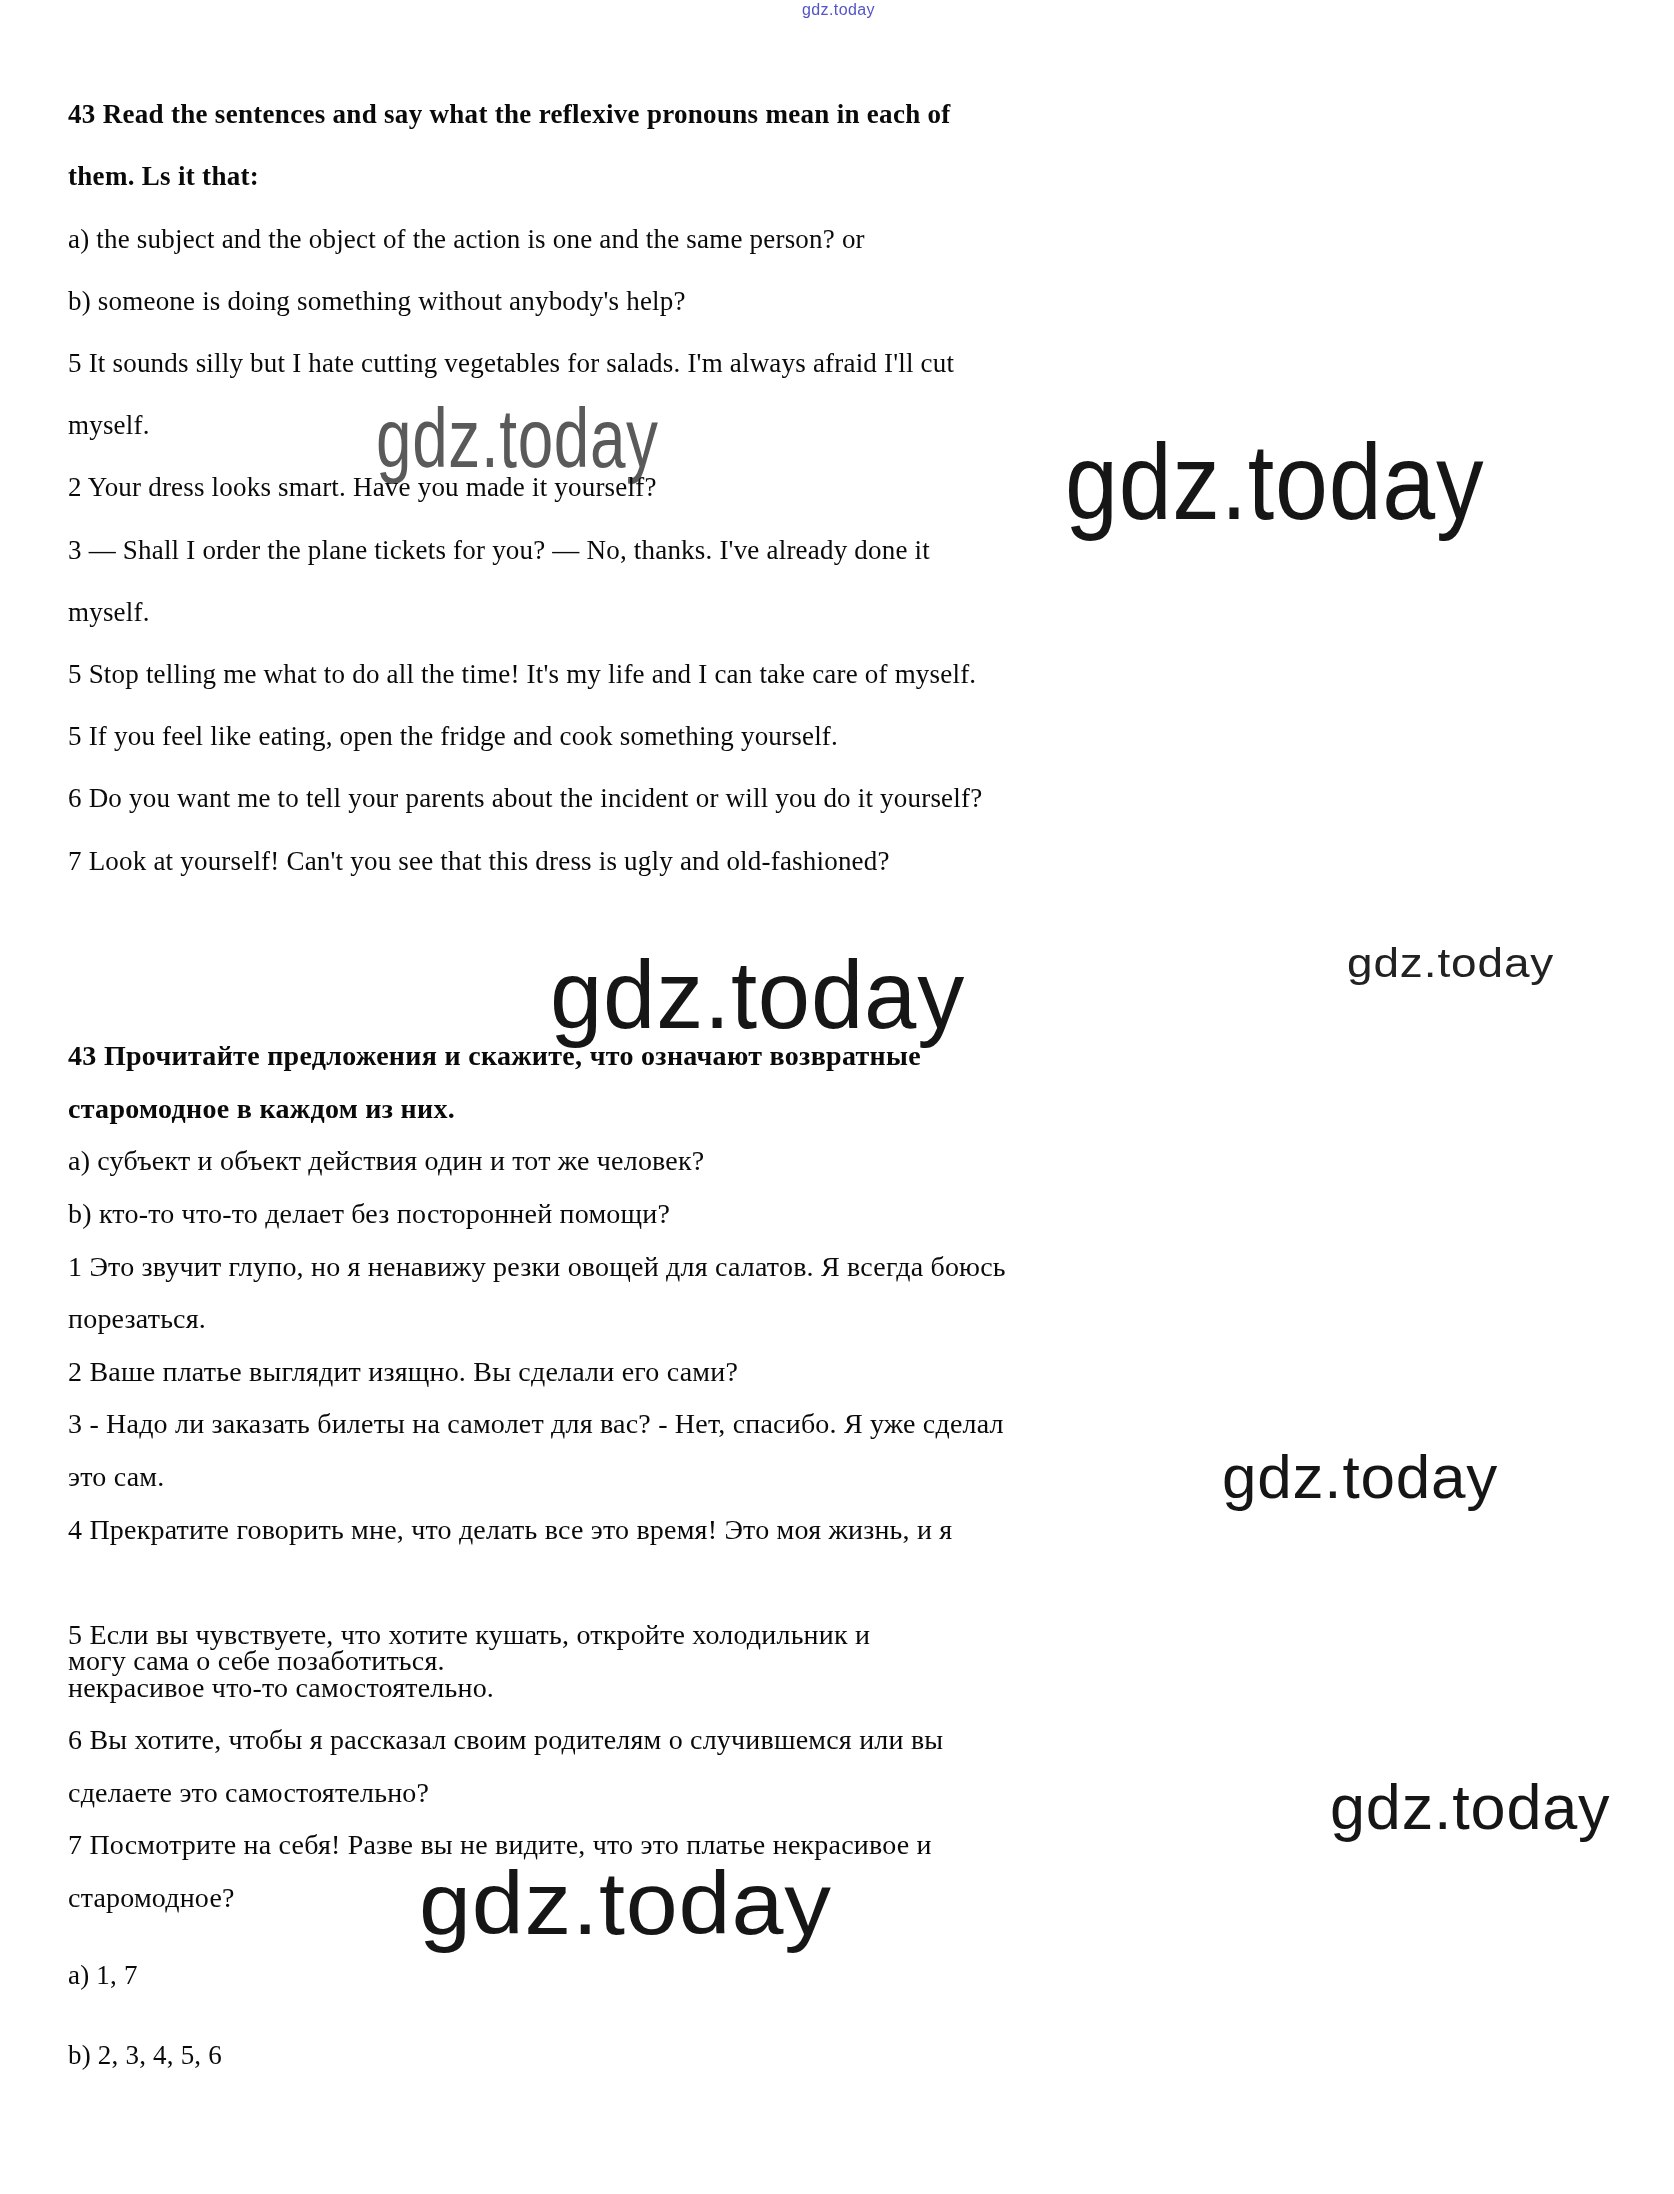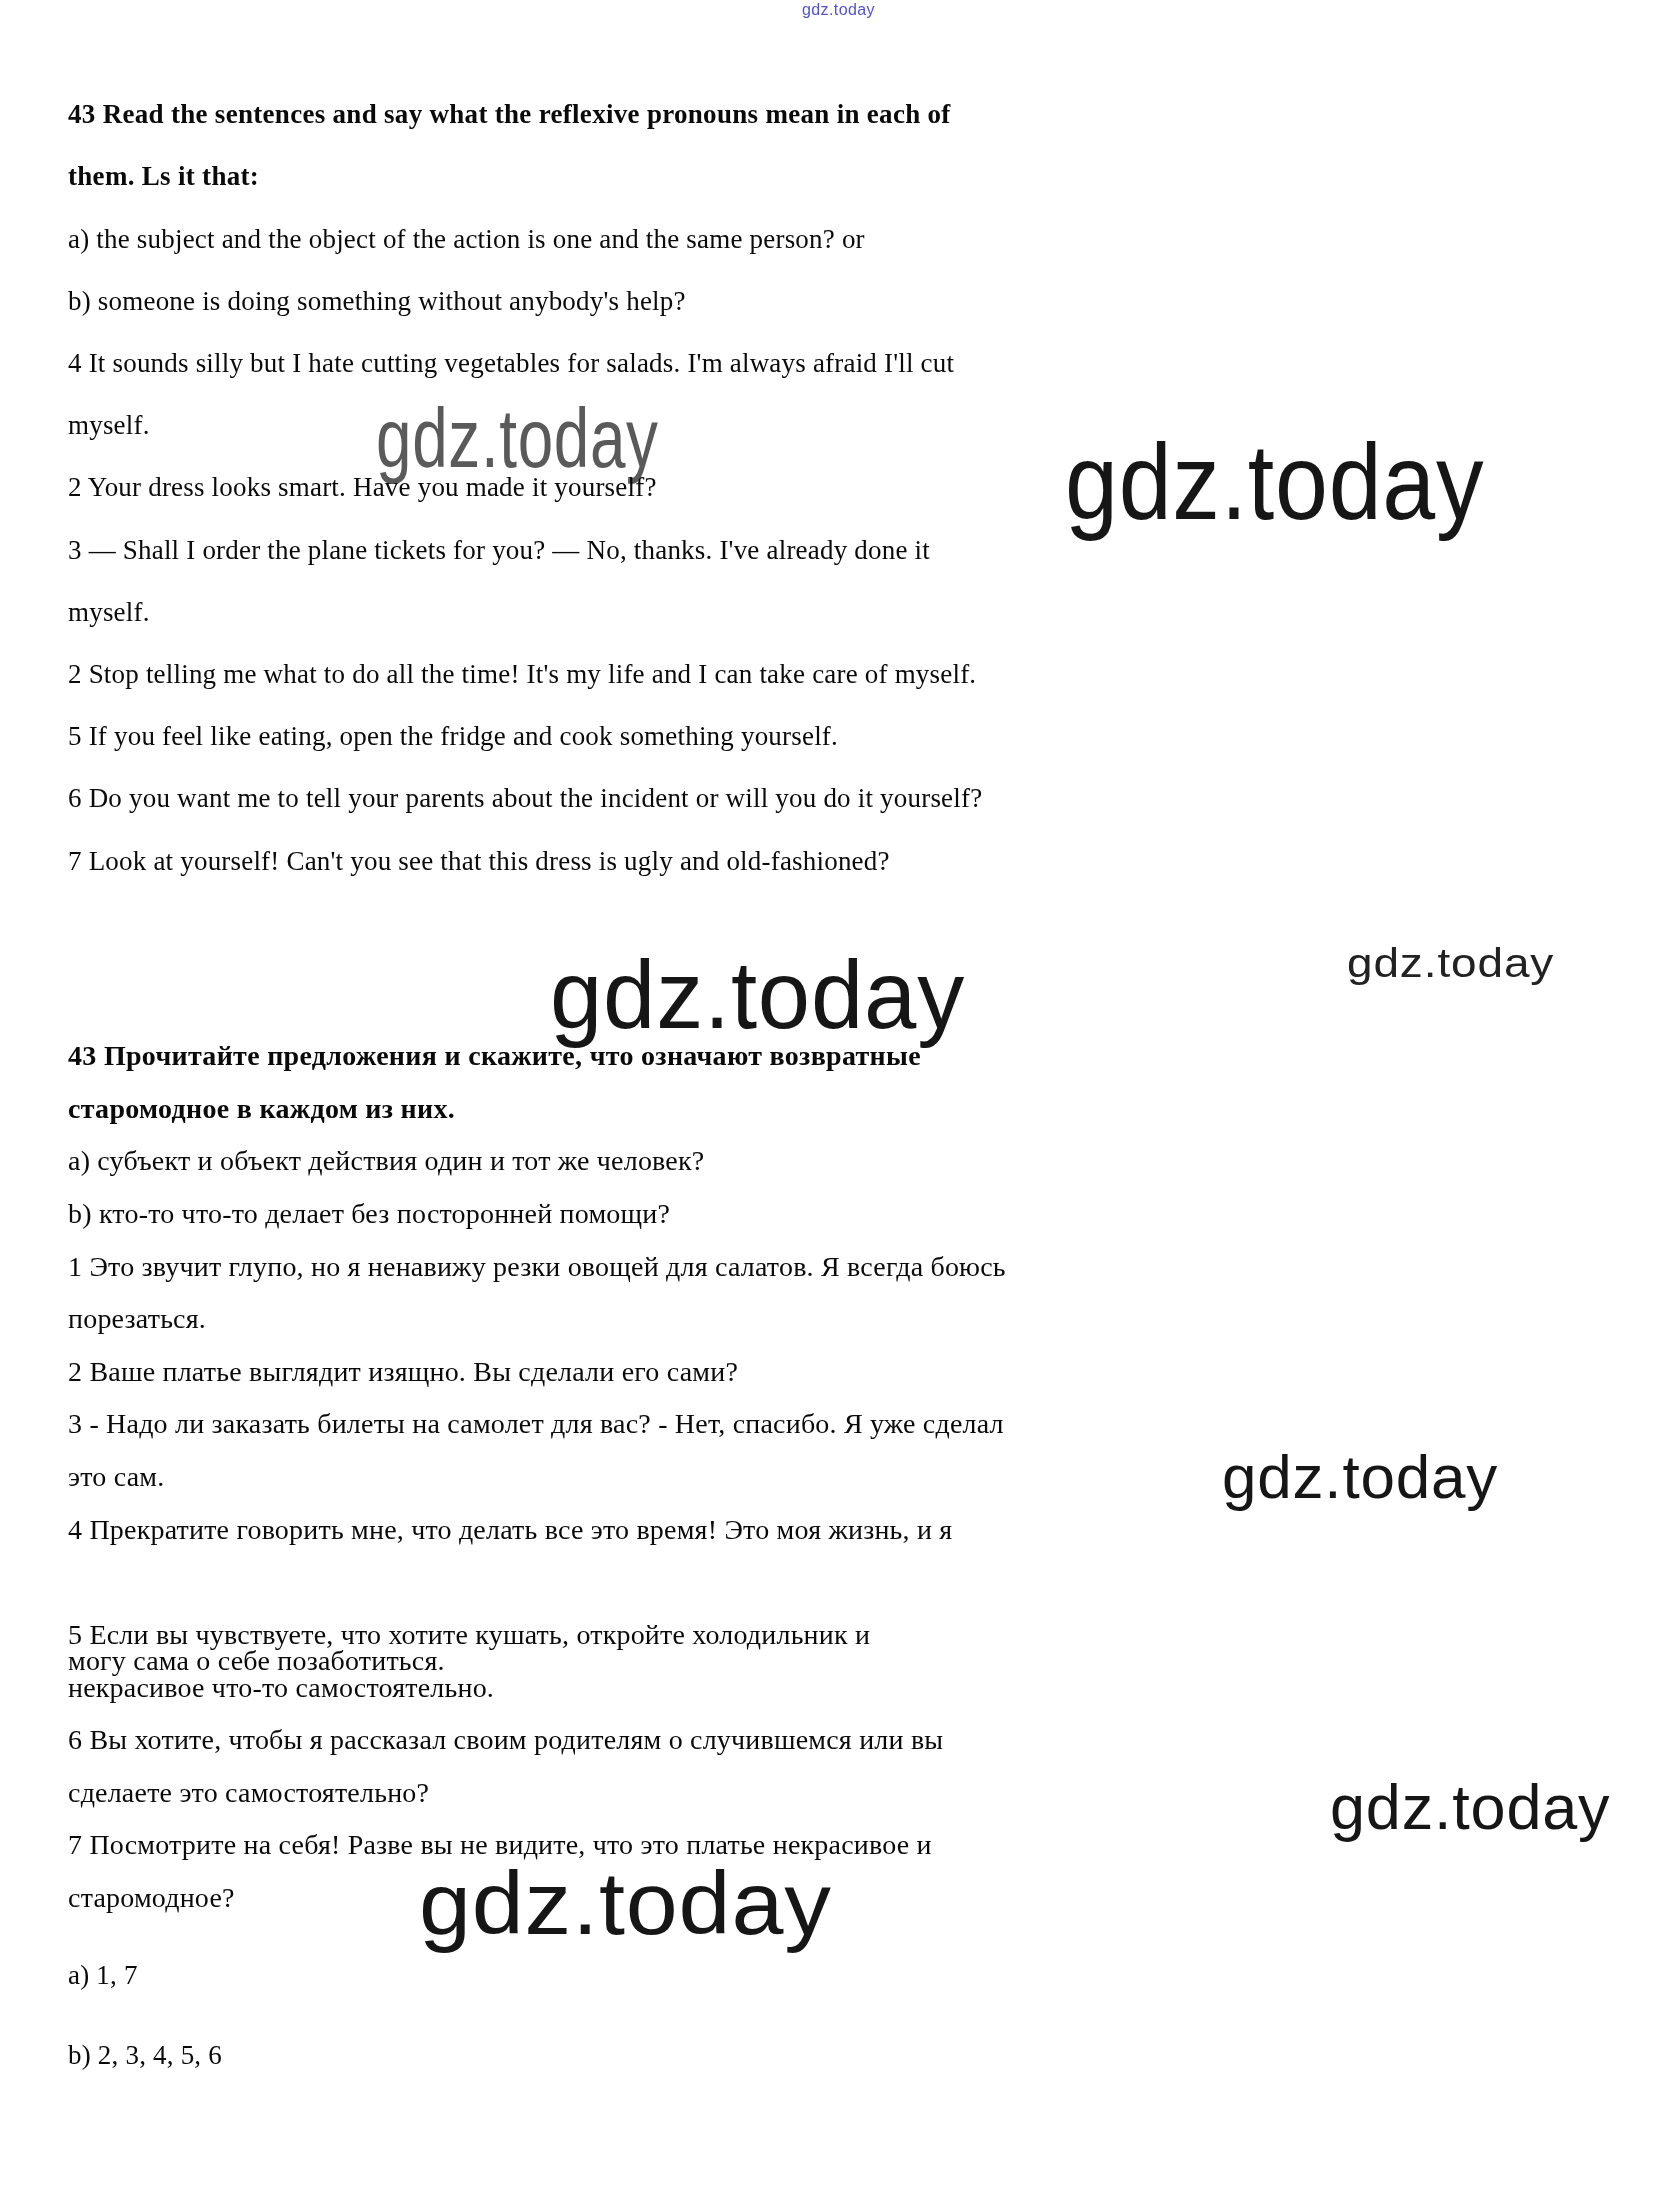--- a/index.html
+++ b/index.html
@@ -55,26 +55,26 @@
 <div class="wm wm-right1">gdz.today</div>
 <div class="wm wm-right2">gdz.today</div>
 <div class="wm wm-right3">gdz.today</div>
 <div class="wm wm-bottom">gdz.today</div>
 
 <div>
   <div class="tline bold" style="top:101px">43 Read the sentences and say what the reflexive pronouns mean in each of</div>
   <div class="tline bold" style="top:163px">them. Ls it that:</div>
   <div class="tline" style="top:226px">a) the subject and the object of the action is one and the same person? or</div>
   <div class="tline" style="top:288px">b) someone is doing something without anybody's help?</div>
-  <div class="tline" style="top:350px">4 It sounds silly but I hate cutting vegetables for salads. I'm always afraid I'll cut</div>
+  <div class="tline" style="top:350px">5 It sounds silly but I hate cutting vegetables for salads. I'm always afraid I'll cut</div>
   <div class="tline" style="top:412px">myself.</div>
   <div class="tline" style="top:474px">2 Your dress looks smart. Have you made it yourself?</div>
   <div class="tline" style="top:537px">3 — Shall I order the plane tickets for you? — No, thanks. I've already done it</div>
   <div class="tline" style="top:599px">myself.</div>
-  <div class="tline" style="top:661px">2 Stop telling me what to do all the time! It's my life and I can take care of myself.</div>
+  <div class="tline" style="top:661px">5 Stop telling me what to do all the time! It's my life and I can take care of myself.</div>
   <div class="tline" style="top:723px">5 If you feel like eating, open the fridge and cook something yourself.</div>
   <div class="tline" style="top:785px">6 Do you want me to tell your parents about the incident or will you do it yourself?</div>
   <div class="tline" style="top:848px">7 Look at yourself! Can't you see that this dress is ugly and old-fashioned?</div>
 </div>
 
 <div>
   <div class="tline ru bold" style="top:1042px">43 Прочитайте предложения и скажите, что означают возвратные</div>
   <div class="tline ru bold" style="top:1095px">старомодное в каждом из них.</div>
   <div class="tline ru" style="top:1147px">a) субъект и объект действия один и тот же человек?</div>
   <div class="tline ru" style="top:1200px">b) кто-то что-то делает без посторонней помощи?</div>

